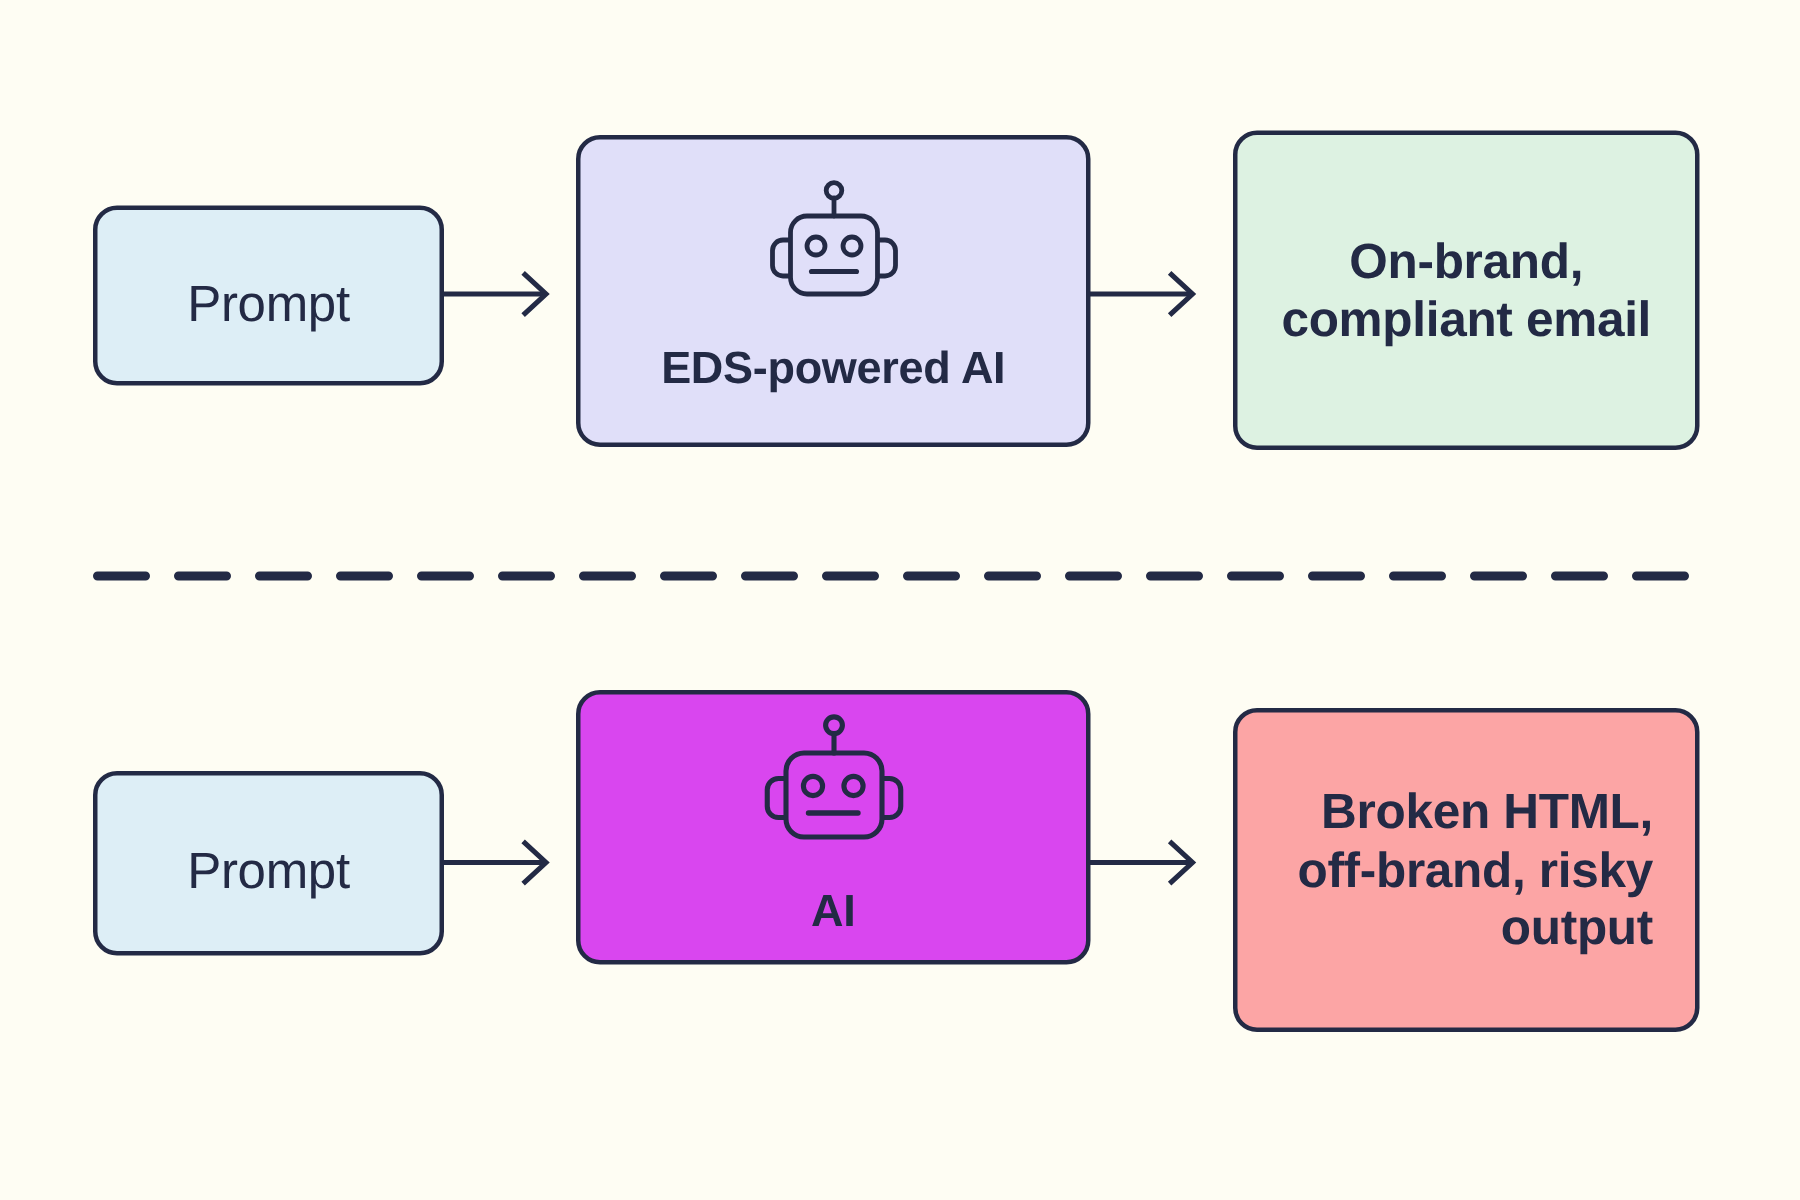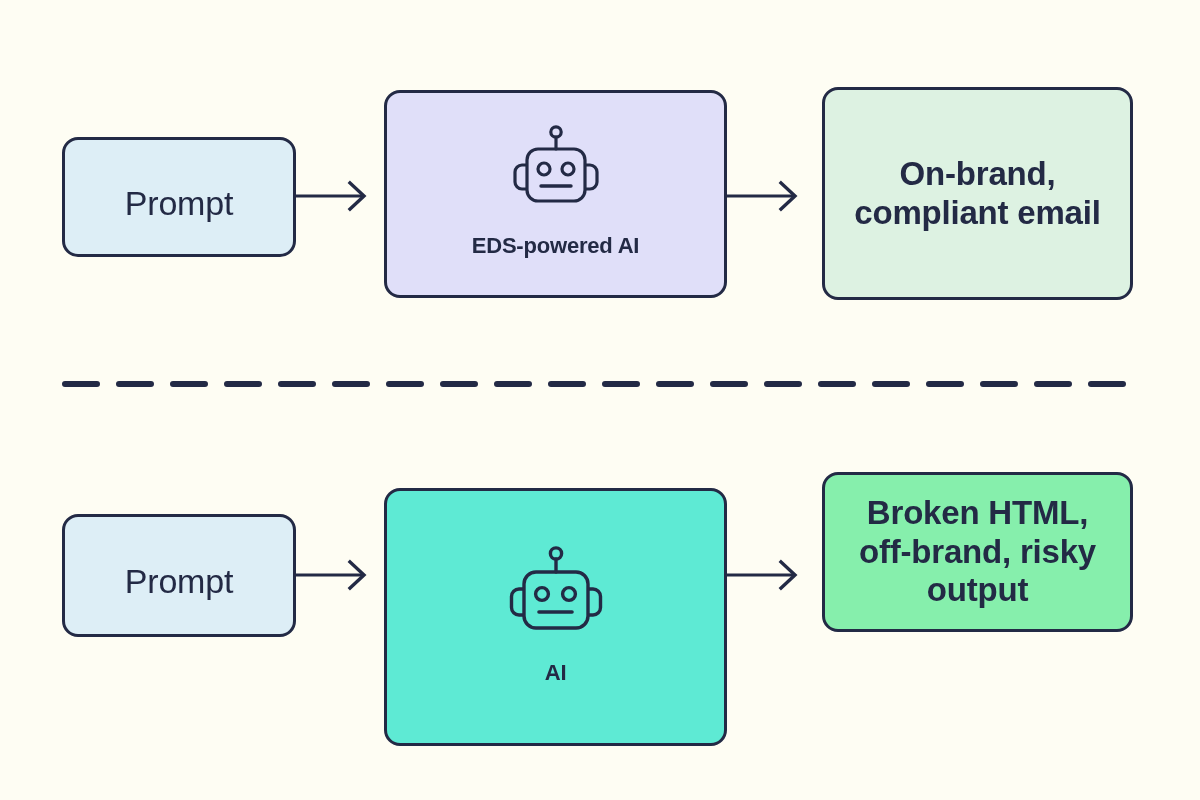--- a/index.html
+++ b/index.html
@@ -50,36 +50,37 @@
     left: 822px; top: 87px;   width: 311px;  height: 213px;
     background: #ddf2e2;
   }
 
   
   #prompt-bottom {
     left: 62px;  top: 514px;  width: 234px;  height: 123px;
     background: #ddeef6;
   }
   #plain-ai {
-    left: 384px; top: 488px;  width: 343px;  height: 258px;
-    background: #5eead4;
+    left: 384px; top: 460px;  width: 343px;  height: 183px;
+    background: #d946ef;
   }
   #bad-output {
-    left: 822px; top: 472px;  width: 311px;  height: 160px;
-    background: #86efac;
+    left: 822px; top: 472px;  width: 311px;  height: 216px;
+    background: #fca5a5;
+    text-align: right;
   }
 
   
   .label-prompt {
     font-size: 34px;
     font-weight: 400;
     margin-top: 12px;
   }
   .label-ai-node {
-    font-size: 22px;
+    font-size: 30px;
     font-weight: 600;
     margin-top: 18px;
   }
   .label-outcome {
     font-size: 33px;
     font-weight: 700;
     padding: 0 28px;
   }
 
   

